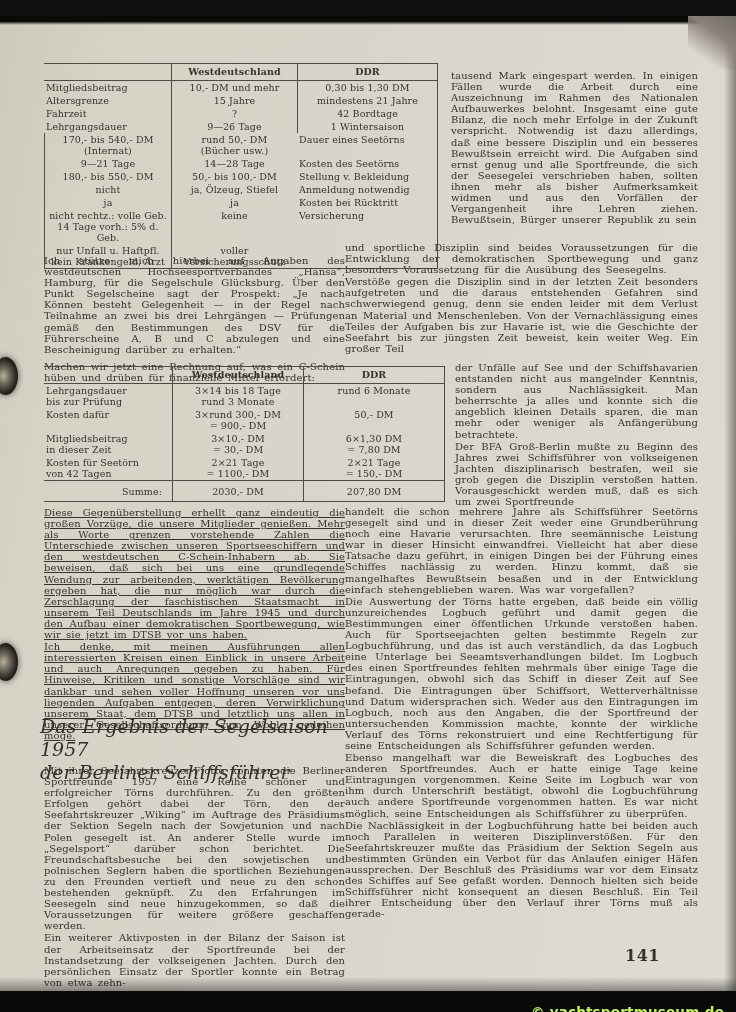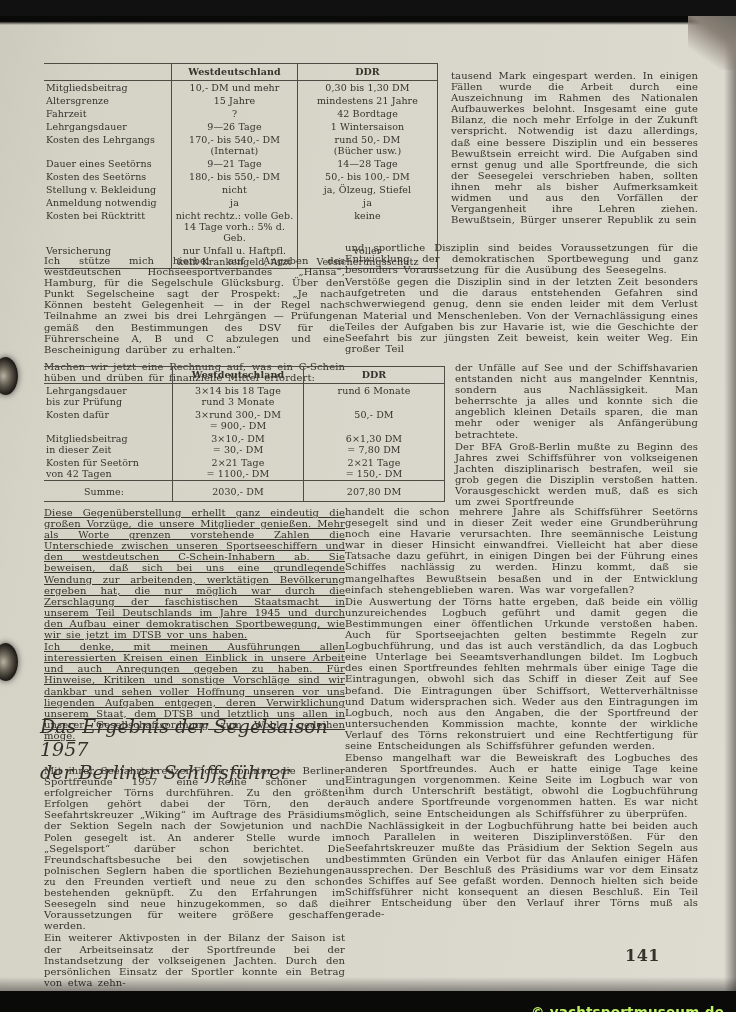--- a/index.html
+++ b/index.html
@@ -65,21 +65,21 @@
     border-right:1px solid var(--rule);letter-spacing:.1px;}
   .t1{left:44px;top:47px;grid-template-columns:127px 126px 140px;}
   .t2{left:44px;top:350px;grid-template-columns:128px 131px 141px;}
   .cell{padding:1px 3px 1px;white-space:pre-line;}
   .lab{padding-left:2px;}
   .val{text-align:center;border-left:1px solid var(--rule);}
   .hl{border-bottom:1px solid var(--rule);}
   .hv{font-weight:bold;text-align:center;border-left:1px solid var(--rule);
       border-bottom:1px solid var(--rule);padding:2px 3px 3px;}
   .sum{border-top:1px solid var(--rule);padding-top:5px;padding-bottom:4px;}
-  .sumlab{text-align:center;padding-right:10px;}
+  .sumlab{text-align:right;padding-right:10px;}
 </style>
 </head>
 <body>
 
 <div class="page">
 
   <div class="edge-left"></div>
   <div class="edge-top"></div>
   <div class="edge-right"></div>
   <div class="corner-tr"></div>
@@ -101,21 +101,20 @@
     <div class="cell val">mindestens 21 Jahre</div>
 
     <div class="cell lab">Fahrzeit</div>
     <div class="cell val">?</div>
     <div class="cell val">42 Bordtage</div>
 
     <div class="cell lab">Lehrgangsdauer</div>
     <div class="cell val">9—26 Tage</div>
     <div class="cell val">1 Wintersaison</div>
 
-    <div class="cell lab">Kosten des Lehrgangs</div>
     <div class="cell val">170,- bis 540,- DM
 (Internat)</div>
     <div class="cell val">rund 50,- DM
 (Bücher usw.)</div>
 
     <div class="cell lab">Dauer eines Seetörns</div>
     <div class="cell val">9—21 Tage</div>
     <div class="cell val">14—28 Tage</div>
 
     <div class="cell lab">Kosten des Seetörns</div>

